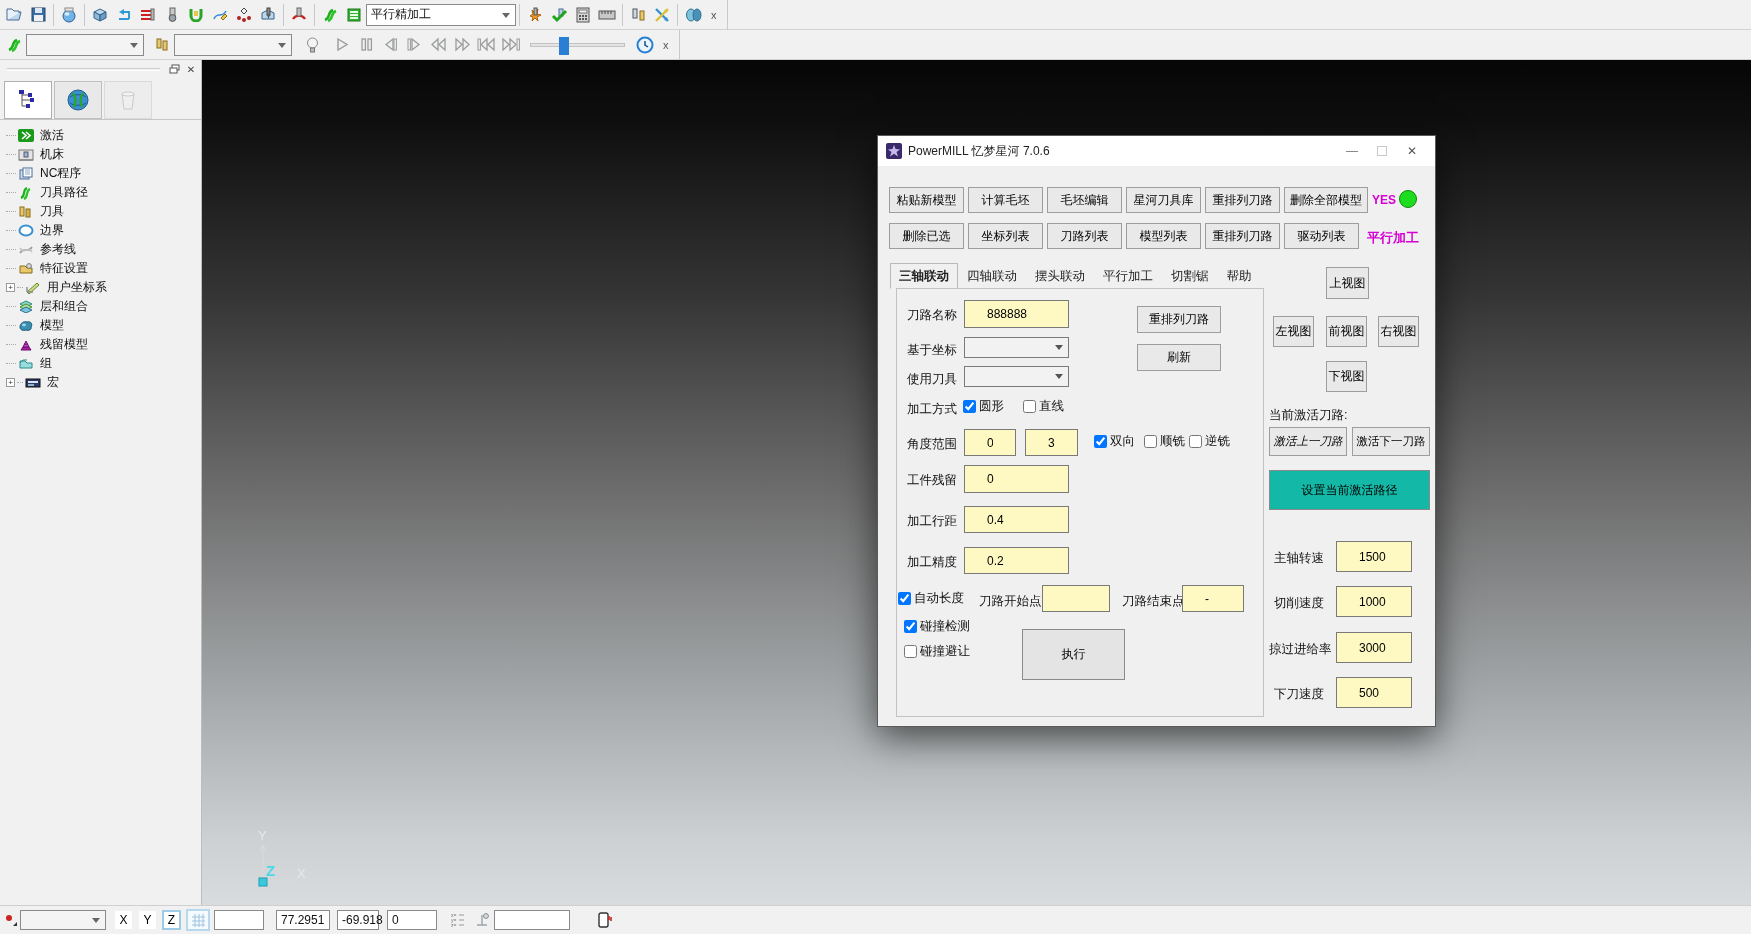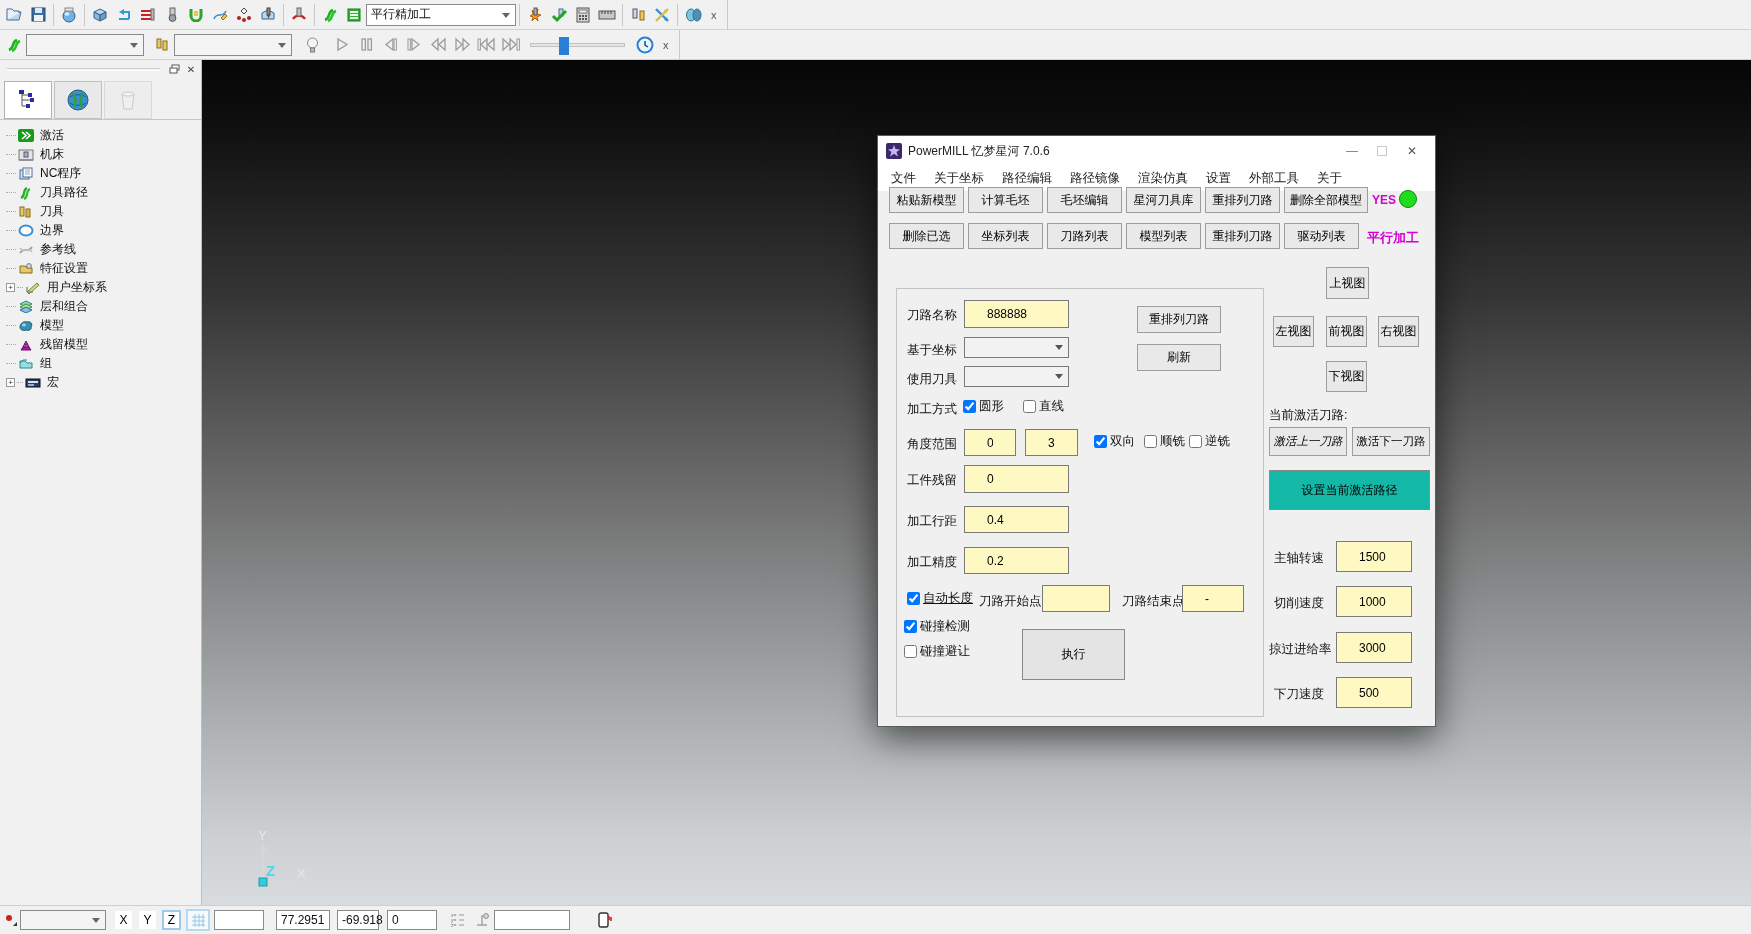--- a/index.html
+++ b/index.html
@@ -522,48 +522,46 @@
         <span class="ttext">PowerMILL 忆梦星河  7.0.6</span>
         <span style="flex:1"></span>
         <span class="winbtn">—</span>
         <span class="winbtn">
             <svg width="10" height="10">
               <rect x="0.5" y="0.5" width="9" height="9" fill="none" stroke="#c9c9c9"></rect>
             </svg>
           </span>
         <span class="winbtn" style="color:#555;">✕</span>
       </div>
-      <div id="dlg-menu">
-        <span class="mitem">文件</span>
-        <span class="mitem">关于坐标</span>
-        <span class="mitem">路径编辑</span>
-        <span class="mitem">路径镜像</span>
-        <span class="mitem">渲染仿真</span>
-        <span class="mitem">设置</span>
-        <span class="mitem">外部工具</span>
-        <span class="mitem">关于</span>
-      </div>
 
       <button class="dbtn" style="left:11px;top:51px;width:75px;">粘贴新模型</button>
       <button class="dbtn" style="left:90px;top:51px;width:75px;">计算毛坯</button>
       <button class="dbtn" style="left:169px;top:51px;width:75px;">毛坯编辑</button>
       <button class="dbtn" style="left:248px;top:51px;width:75px;">星河刀具库</button>
       <button class="dbtn" style="left:327px;top:51px;width:75px;">重排列刀路</button>
       <button class="dbtn" style="left:406px;top:51px;width:84px;">删除全部模型</button>
       <span class="magenta" style="position:absolute;left:494px;top:57px;font-size:12px;">YES</span>
       <span class="lamp" style="left:521px;top:54px;"></span>
 
       <button class="dbtn" style="left:11px;top:87px;width:75px;">删除已选</button>
       <button class="dbtn" style="left:90px;top:87px;width:75px;">坐标列表</button>
       <button class="dbtn" style="left:169px;top:87px;width:75px;">刀路列表</button>
       <button class="dbtn" style="left:248px;top:87px;width:75px;">模型列表</button>
       <button class="dbtn" style="left:327px;top:87px;width:75px;">重排列刀路</button>
       <button class="dbtn" style="left:406px;top:87px;width:75px;">驱动列表</button>
       <span class="magenta" style="position:absolute;left:489px;top:93px;font-size:13px;">平行加工</span>
 
+      <div class="dtabs">
+        <span class="dtab active">三轴联动</span>
+        <span class="dtab">四轴联动</span>
+        <span class="dtab">摆头联动</span>
+        <span class="dtab">平行加工</span>
+        <span class="dtab">切割锯</span>
+        <span class="dtab">帮助</span>
+      </div>
 
       <div id="tabpanel">
         <span class="flabel" style="left:10px;top:18px;">刀路名称</span>
         <input class="fld" style="left: 67px; top: 11px; width: 105px; height: 28px;" value="888888">
         <button class="dbtn" style="left:240px;top:17px;width:84px;height:27px;">重排列刀路</button>
 
         <span class="flabel" style="left:10px;top:53px;">基于坐标</span>
         <div class="cmb2" style="left:67px;top:48px;width:105px;height:21px;">
             <span class="chev"></span>
           </div>
@@ -602,21 +600,21 @@
 
         <span class="flabel" style="left:10px;top:183px;">工件残留</span>
         <input class="fld" style="left: 67px; top: 176px; width: 105px; height: 28px;" value="0">
 
         <span class="flabel" style="left:10px;top:224px;">加工行距</span>
         <input class="fld" style="left: 67px; top: 217px; width: 105px; height: 27px;" value="0.4">
 
         <span class="flabel" style="left:10px;top:265px;">加工精度</span>
         <input class="fld" style="left: 67px; top: 258px; width: 105px; height: 27px;" value="0.2">
 
-        <label class="cbrow" style="left:10px;top:301px;text-decoration:underline;">
+        <label class="cbrow" style="left:1px;top:301px;">
             <input type="checkbox" checked="checked" style="">
             <span>自动长度</span>
           </label>
         <span class="flabel" style="left:82px;top:304px;">刀路开始点</span>
         <input class="fld" style="left: 145px; top: 296px; width: 68px; height: 27px;" value="">
         <span class="flabel" style="left:225px;top:304px;">刀路结束点</span>
         <input class="fld" style="left: 285px; top: 296px; width: 62px; height: 27px;" value="-">
 
         <label class="cbrow" style="left:7px;top:329px;">
             <input type="checkbox" checked="checked" style="">

